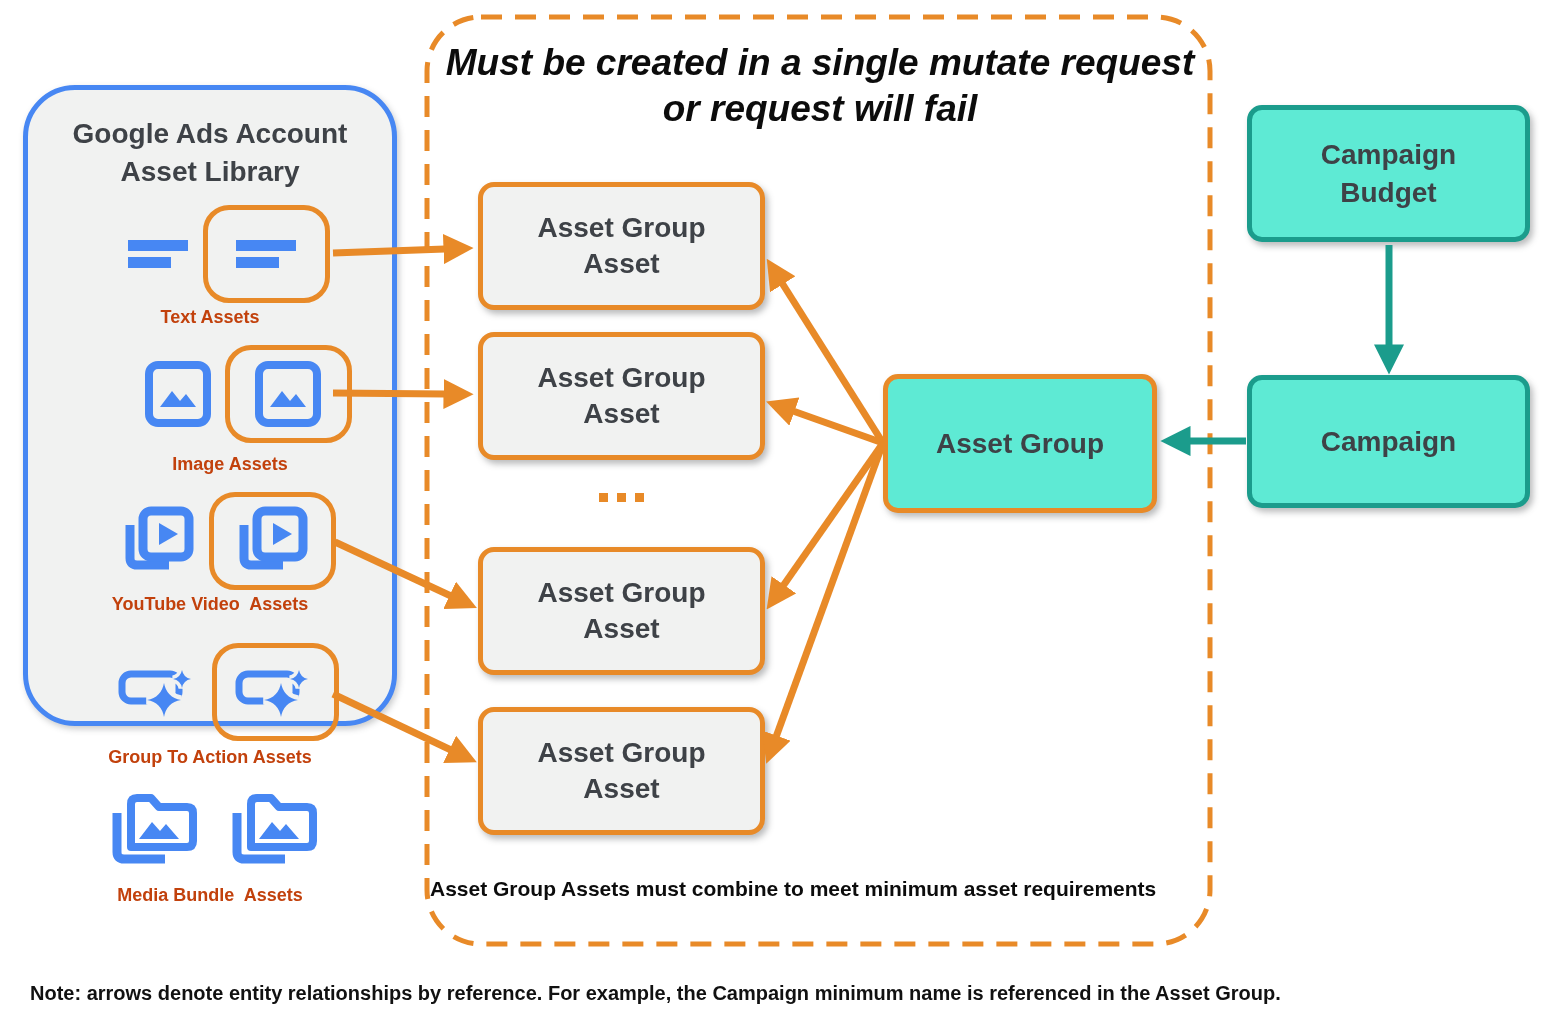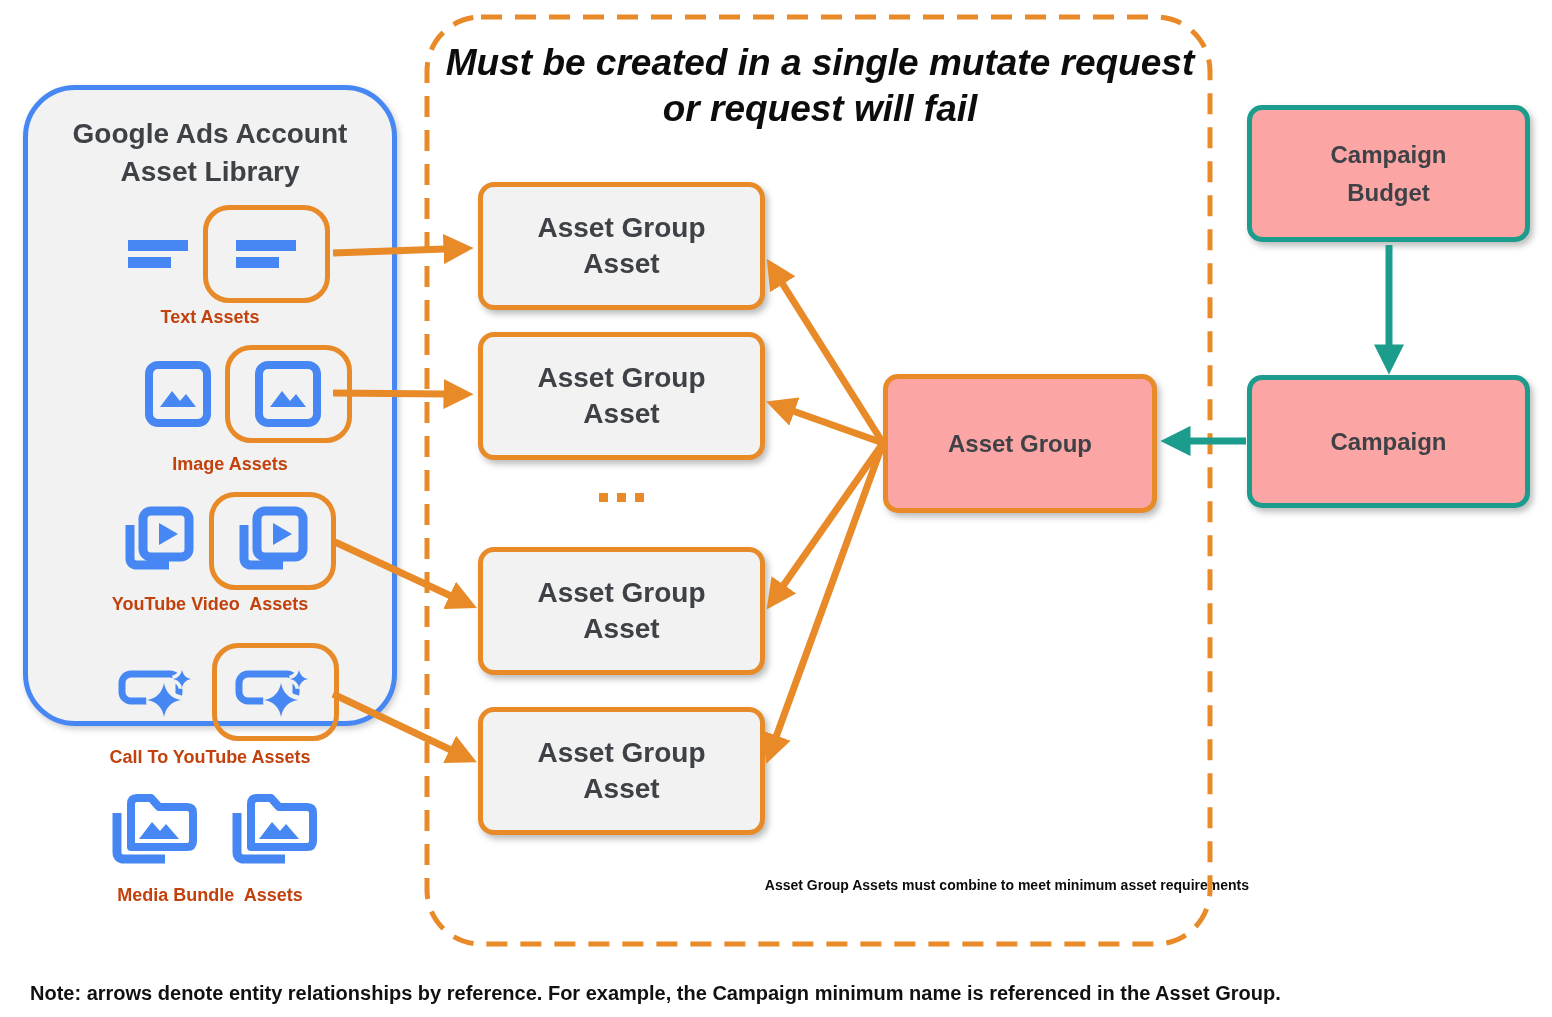--- a/index.html
+++ b/index.html
@@ -47,29 +47,29 @@
     font-size:28px;font-weight:bold;color:#3E4247;line-height:36px;
     box-shadow:3px 4px 6px rgba(60,64,67,.35);
   }
   .aga-1{top:182px;} .aga-2{top:332px;} .aga-3{top:547px;} .aga-4{top:707px;}
   .dots{
     position:absolute;left:478px;top:493px;width:287px;
     display:flex;justify-content:center;gap:9px;
   }
   .dots span{width:9px;height:9px;background:#E88A28;display:block;}
   .mutate-footnote{
-    position:absolute;left:430px;top:877px;width:780px;text-align:right;
-    font-size:14px;font-weight:bold;color:#0C0C0C;margin-left:39px;
+    position:absolute;left:430px;top:877px;width:780px;text-align:left;
+    font-size:21px;font-weight:bold;color:#0C0C0C;
   }
 
   
   .entity-box{
-    position:absolute;box-sizing:border-box;background:#fca5a5;border-radius:15px;
+    position:absolute;box-sizing:border-box;background:#5eead4;border-radius:15px;
     display:flex;align-items:center;justify-content:center;text-align:center;
-    font-size:24px;font-weight:bold;color:#3E4247;line-height:38px;
+    font-size:28px;font-weight:bold;color:#3E4247;line-height:38px;
     box-shadow:3px 4px 6px rgba(60,64,67,.35);
   }
   .asset-group{left:883px;top:374px;width:274px;height:139px;border:5px solid #E88A28;}
   .campaign-budget{left:1247px;top:105px;width:283px;height:137px;border:5px solid #1B9C8C;}
   .campaign{left:1247px;top:375px;width:283px;height:133px;border:5px solid #1B9C8C;}
 
   
   .note{
     position:absolute;left:30px;top:982px;width:1500px;
     font-size:20px;font-weight:bold;color:#111111;
@@ -149,21 +149,21 @@
         <span class="hl-box">
           <svg width="80" height="58" viewBox="0 0 80 58">
             <rect x="4" y="11" width="57" height="27" rx="9" fill="none" stroke="#4787F3" stroke-width="7"></rect>
             <path transform="translate(46,37)" d="M0 -17 Q2.6 -2.6 17 0 Q2.6 2.6 0 17 Q-2.6 2.6 -17 0 Q-2.6 -2.6 0 -17 Z" fill="#F1F2F1" stroke="#F1F2F1" stroke-width="9"></path>
             <path transform="translate(64,16)" d="M0 -9 Q1.4 -1.4 9 0 Q1.4 1.4 0 9 Q-1.4 1.4 -9 0 Q-1.4 -1.4 0 -9 Z" fill="#F1F2F1" stroke="#F1F2F1" stroke-width="7"></path>
             <path transform="translate(46,37)" d="M0 -17 Q2.6 -2.6 17 0 Q2.6 2.6 0 17 Q-2.6 2.6 -17 0 Q-2.6 -2.6 0 -17 Z" fill="#4787F3"></path>
             <path transform="translate(64,16)" d="M0 -9 Q1.4 -1.4 9 0 Q1.4 1.4 0 9 Q-1.4 1.4 -9 0 Q-1.4 -1.4 0 -9 Z" fill="#4787F3"></path>
           </svg>
         </span>
       </div>
-      <div class="lib-label prespace">Call To YouTube Assets</div>
+      <div class="lib-label prespace">Group To Action Assets</div>
     </div>
 
     <div class="lib-row row-5">
       <div class="icon-pair">
         <svg width="92" height="82" viewBox="0 0 92 82">
           <path d="M9 25 V64 Q9 71 16 71 H57" fill="none" stroke="#4787F3" stroke-width="9"></path>
           <path d="M23 59 V16 Q23 10 29 10 H43 L51 19 H79 Q85 19 85 25 V53 Q85 59 79 59 Z" fill="none" stroke="#4787F3" stroke-width="8" stroke-linejoin="round"></path>
           <path d="M31 51 L44 34 L52 43 L58 36 L71 51 Z" fill="#4787F3"></path>
         </svg>
         <svg width="92" height="82" viewBox="0 0 92 82">

